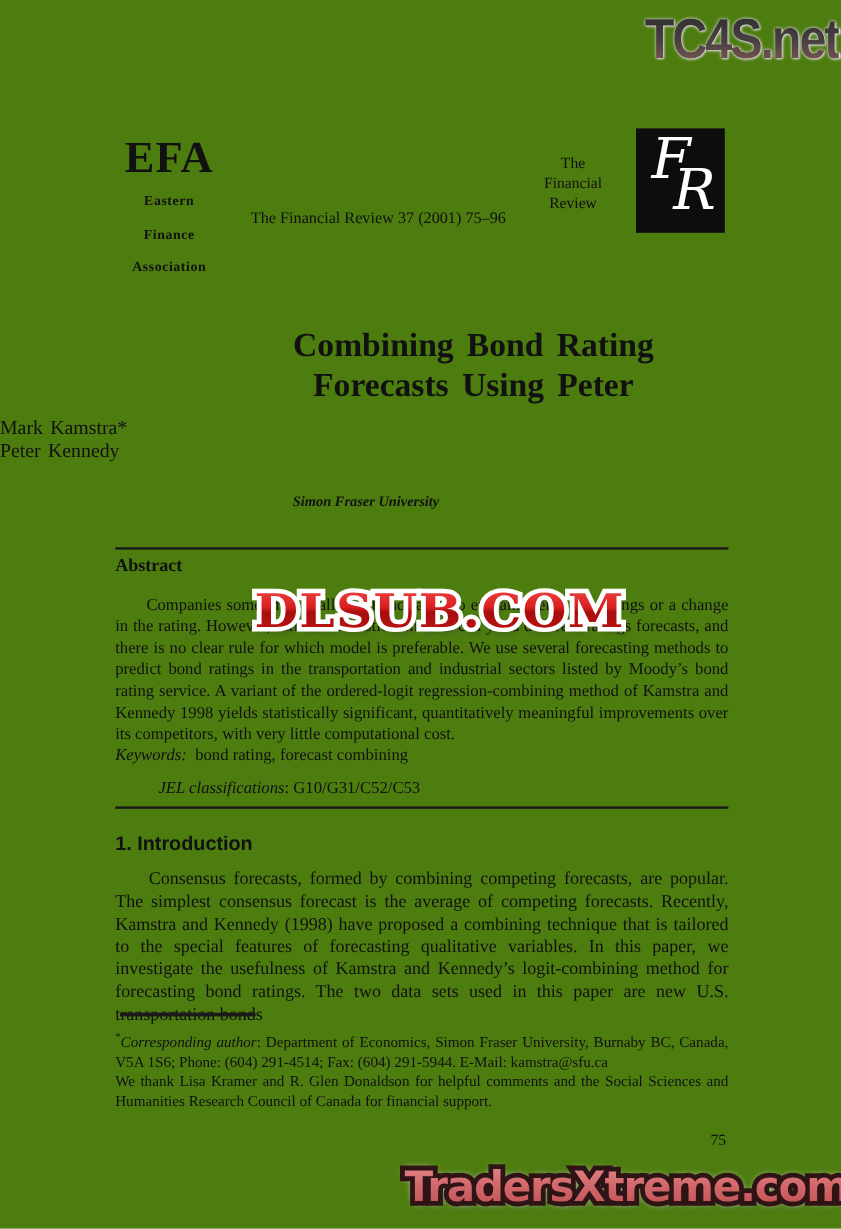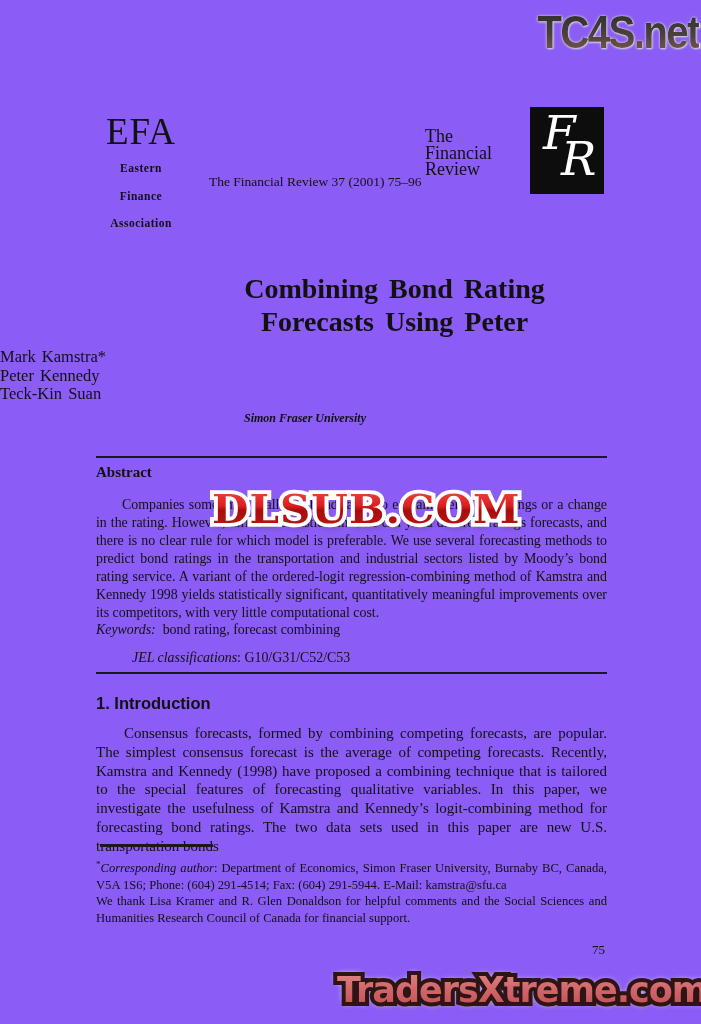--- a/index.html
+++ b/index.html
@@ -1,17 +1,17 @@
 <!DOCTYPE html>
 <html><head>
 <meta charset="utf-8">
 <style>
   html,body{margin:0;padding:0;background:#ffffff;}
   .page{
-    position:relative;width:701px;height:1024px;background:#8b5cf6;
+    position:relative;width:701px;height:1024px;background:#4d7c0f;
     font-family:"Liberation Serif","DejaVu Serif",serif;color:#111;
     overflow:hidden;
   }
   
   .wm{position:absolute;white-space:nowrap;}
   .wm .layer{display:block;}
   .wm .fill{position:absolute;left:0;top:0;}
 
   .wm-top{
     top:4px;right:2px;
@@ -52,25 +52,25 @@
     text-shadow:0 0 4px #ffffff,0 0 6px #ffffff,3px 3px 5px rgba(120,120,120,0.8),0 0 8px #ffffff;
   }
   .wm-bottom .fill{
     background:linear-gradient(#e2868a 0%,#d2686b 45%,#bf4e52 100%);
     -webkit-background-clip:text;background-clip:text;
     color:transparent;-webkit-text-fill-color:transparent;
   }
 
   
   .efa{position:absolute;left:100px;top:117px;width:82px;text-align:center;}
-  .efa-acronym{font-weight:normal;font-size:37px;line-height:30px;letter-spacing:1px;}
+  .efa-acronym{font-weight:bold;font-size:37px;line-height:30px;letter-spacing:1px;}
   .efa-line{font-weight:bold;font-size:11.5px;line-height:11.5px;letter-spacing:0.5px;margin-top:16px;}
   .citation{position:absolute;left:209px;top:174px;font-size:13.5px;}
-  .journal-name{position:absolute;left:425px;top:128px;width:105px;
-    font-size:18px;line-height:16.5px;}
+  .journal-name{position:absolute;left:425px;top:128px;width:105px;text-align:center;
+    font-size:13px;line-height:16.5px;}
   .fr-box{position:absolute;left:530px;top:107px;width:74px;height:87px;background:#0d0d0d;}
   .fr-box .fr-f,.fr-box .fr-r{
     position:absolute;color:#ffffff;font-style:italic;
     font-family:"DejaVu Serif","Liberation Serif",serif;font-size:47px;line-height:1;
   }
   .fr-box .fr-f{left:13px;top:2px;}
   .fr-box .fr-r{left:31px;top:28px;}
 
   
   .title{position:absolute;left:0;top:272px;width:701px;text-align:center;
@@ -142,21 +142,20 @@
   </div>
 
   <div class="title">
     <div>Combining Bond Rating</div>
     <div>Forecasts Using Peter</div>
   </div>
 
   <div class="authors">
     <div>Mark Kamstra*</div>
     <div>Peter Kennedy</div>
-    <div>Teck-Kin Suan</div>
   </div>
 
   <div class="affiliation">Simon Fraser University</div>
 
   <div class="rule rule-abstract"></div>
   <div class="abstract-heading">Abstract</div>
   <div class="abstract-text">Companies sometimes challenge bond raters to explain their bond ratings or a change in the rating. However, different statistical models can yield different ratings forecasts, and there is no clear rule for which model is preferable. We use several forecasting methods to predict bond ratings in the transportation and industrial sectors listed by Moody’s bond rating service. A variant of the ordered-logit regression-combining method of Kamstra and Kennedy 1998 yields statistically significant, quantitatively meaningful improvements over its competitors, with very little computational cost.</div>
 
   <div class="wm wm-mid">
     <span class="layer outline">DLSUB.COM</span>

